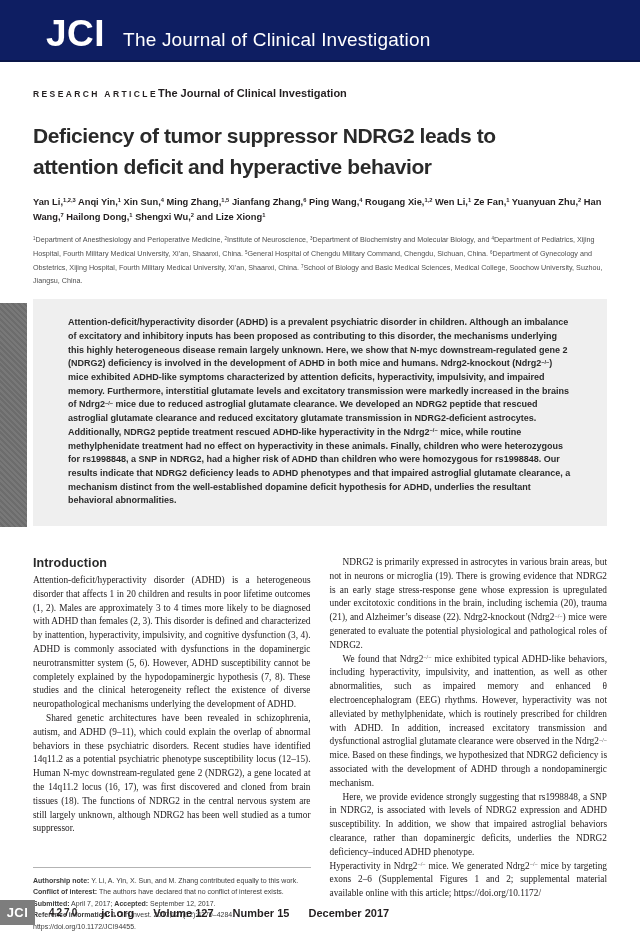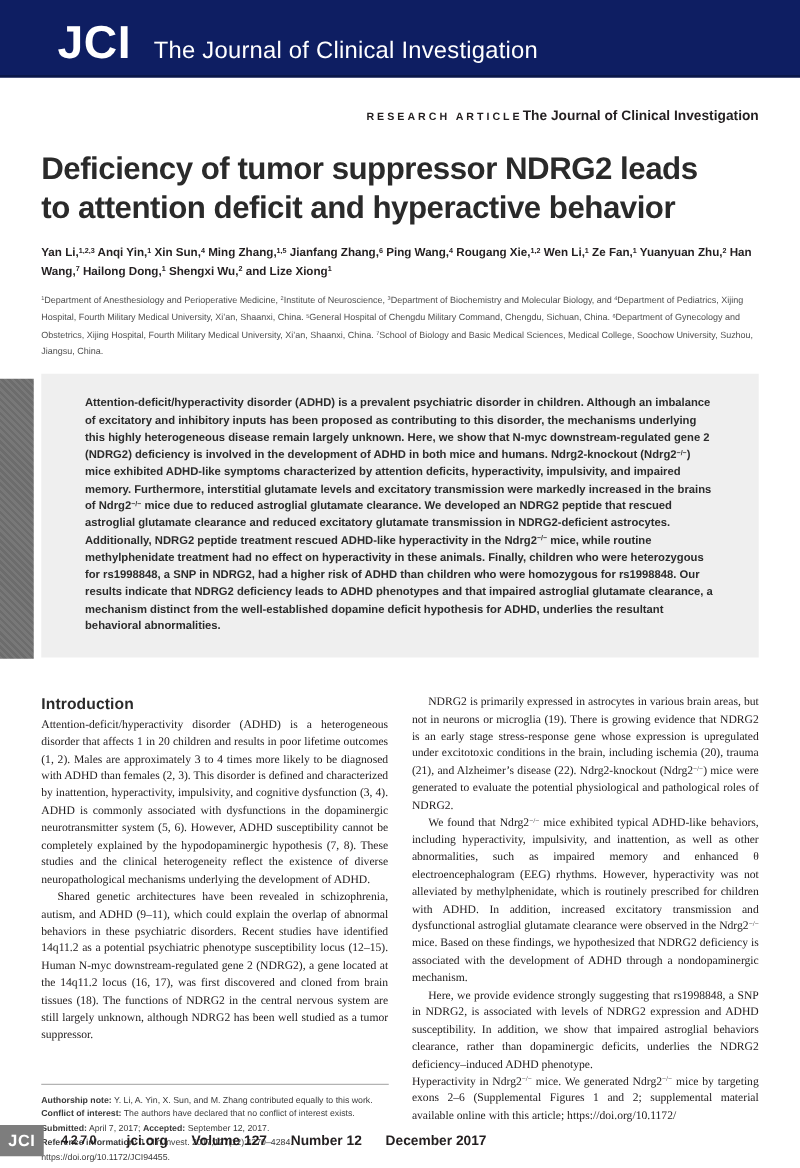--- a/index.html
+++ b/index.html
@@ -31,30 +31,30 @@
   .banner-journal {
     color: #fff;
     font-size: 19px;
     font-weight: normal;
     margin-left: 18px;
     letter-spacing: 0.2px;
   }
   
   .masthead {
     display: flex;
-    justify-content: flex-end;
+    justify-content: flex-start;
     align-items: baseline;
     margin: 25px 33px 0 33px;
   }
   .article-type { font-size: 8.5px; font-weight: bold; letter-spacing: 2.4px; color: #231f20; }
   .masthead-journal { font-size: 11px; font-weight: bold; color: #231f20; }
   
   .title {
     margin: 21px 33px 0 33px;
-    font-size: 25px;
+    font-size: 21px;
     line-height: 31px;
     font-weight: bold;
     letter-spacing: -0.4px;
     max-width: 548px;
     color: #2a2a2a;
   }
   .authors {
     margin: 13px 33px 0 33px;
     font-size: 9.3px;
     font-weight: bold;
@@ -202,16 +202,16 @@
   </div>
 
 </div>
 
 <footer class="footer">
   <div class="footer-logo">JCI</div>
   <span class="footer-page">4270</span>
   <div class="footer-meta">
     <span>jci.org</span>
     <span>Volume 127</span>
-    <span>Number 12</span>
+    <span>Number 15</span>
     <span>December 2017</span>
   </div>
 </footer>
 
 </body></html>

